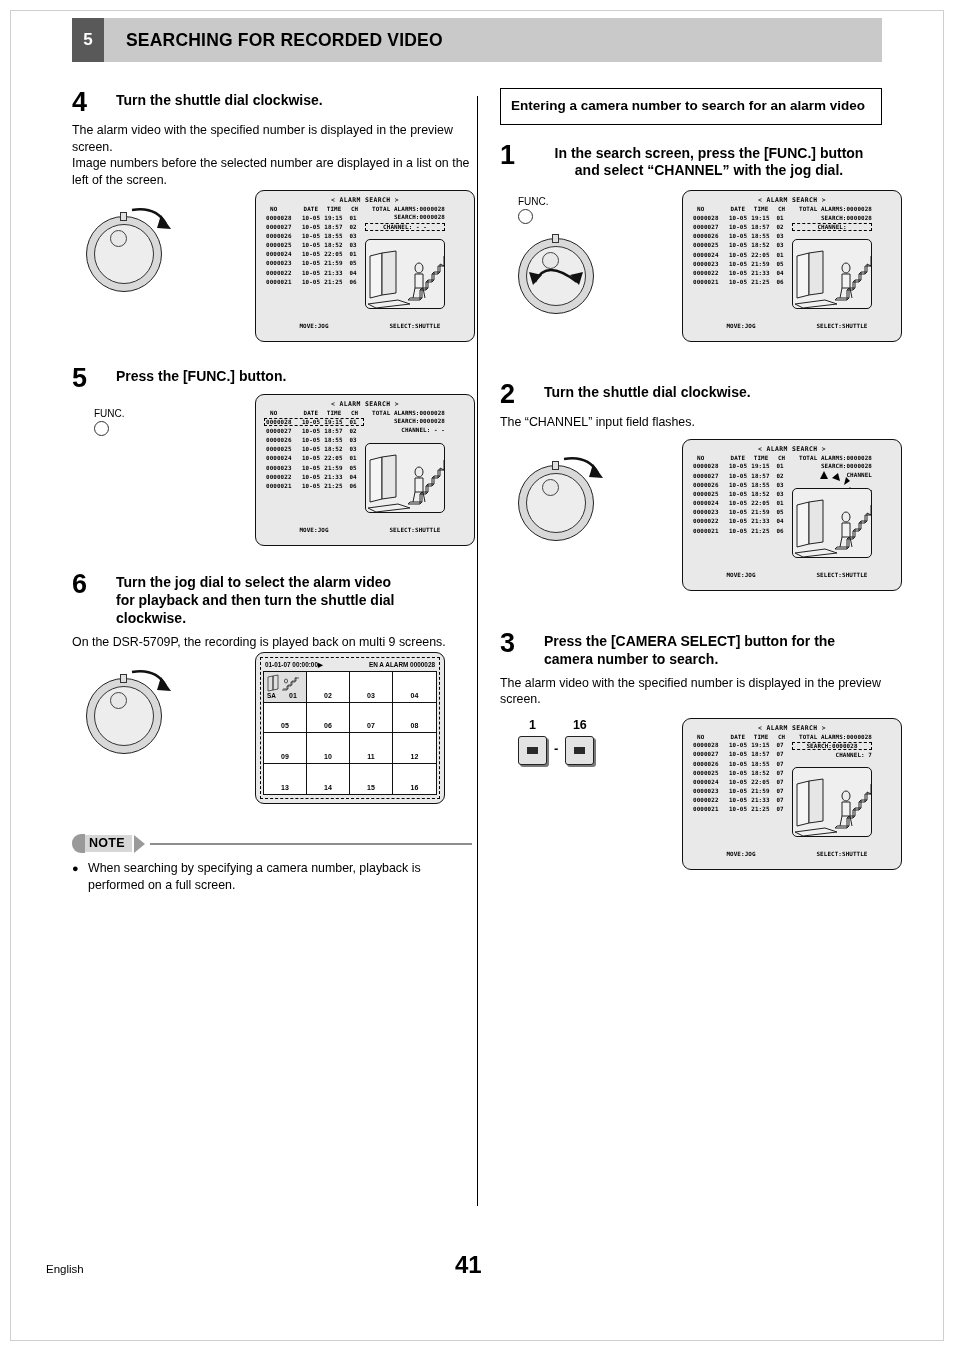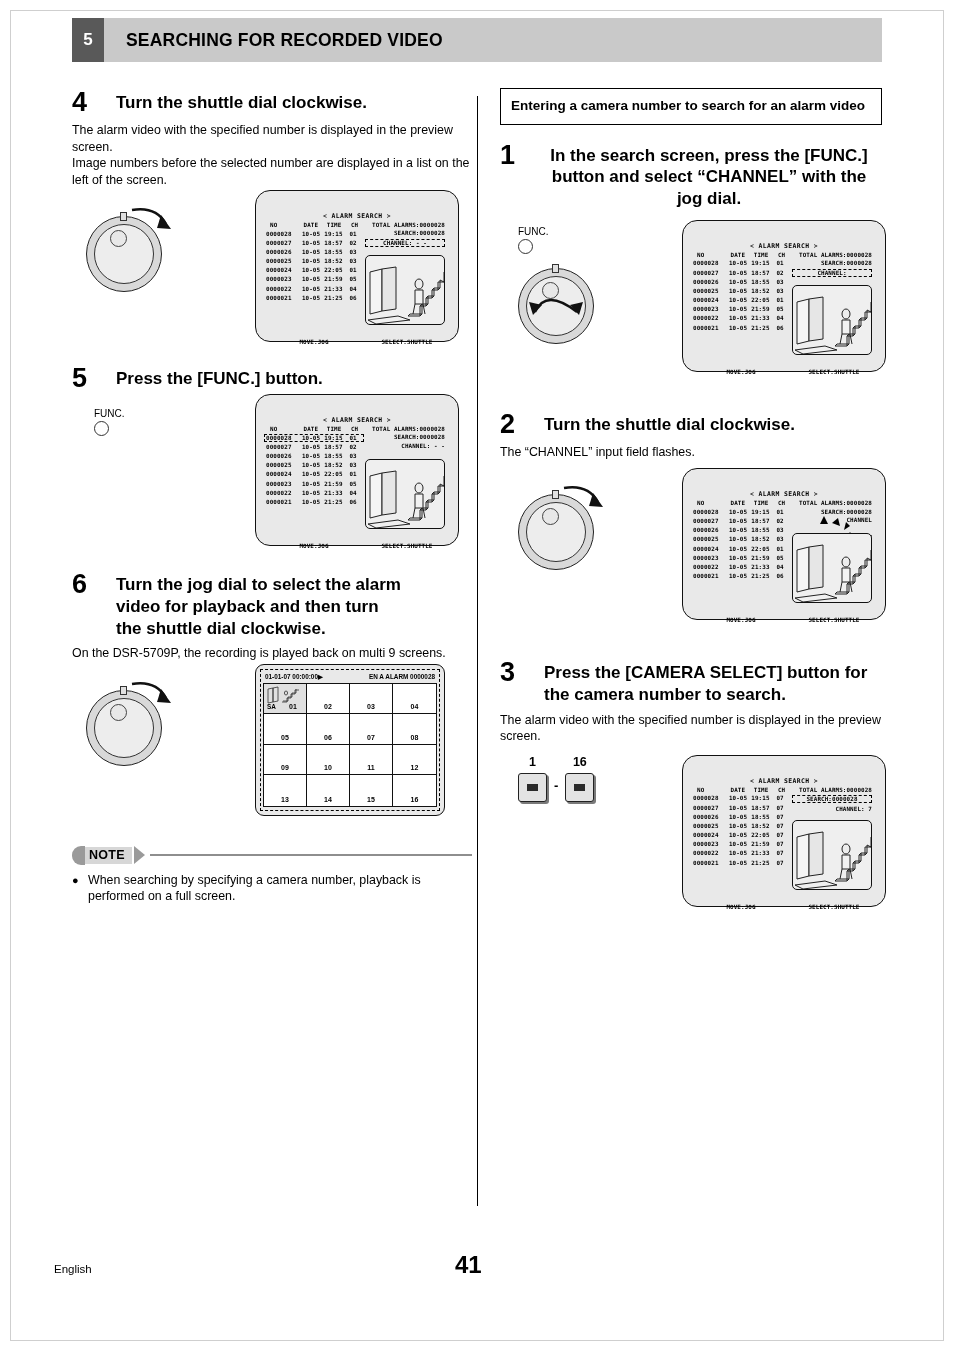--- a/index.html
+++ b/index.html
@@ -46,21 +46,21 @@
   }
 
   
   .step { position:relative; margin-bottom:2px; }
   .step-head { display:flex; align-items:flex-start; }
   .step-num {
     font-size:27px; font-weight:bold; line-height:1;
     width:44px; flex:none; padding-top:1px;
   }
   .step-title {
-    font-size:17px; font-weight:bold; line-height:1.28;
+    font-size:14px; font-weight:bold; line-height:1.28;
     padding-top:4px;
   }
   .step-body {
     font-size:12.4px; line-height:1.33;
     margin-top:6px;
   }
   .step-body p { margin:0; }
 
   
   .section-box {
@@ -102,25 +102,25 @@
   .dial-notch {
     position:absolute; left:34px; top:-4px; width:7px; height:9px;
     background:#e0e0e0; border:1.3px solid #333;
   }
   .dial-arrow-cw { position:absolute; left:44px; top:-12px; }
   .dial-arrows-2 { position:absolute; left:8px; top:18px; }
 
   
   .monitor {
     position:absolute;
-    width:204px; height:152px;
+    width:220px; height:152px;
     border:1.6px solid #111;
-    border-radius:15px;
+    border-radius:9px;
     background:#e9e9e9;
-    padding:17px 5px;
+    padding:1px 5px;
     font-family:"DejaVu Sans Mono","Liberation Mono",monospace;
   }
   .scr-title {
     text-align:center; font-size:6.4px; letter-spacing:.4px;
     margin-top:4px; margin-bottom:2px; font-weight:bold;
   }
   .scr-grid {
     position:relative; width:100%; height:124px;
   }
   .scr-list { position:absolute; left:3px; top:0; width:100px; }
@@ -226,21 +226,21 @@
     border-top:9px solid transparent;border-bottom:9px solid transparent;
     margin-left:2px;
   }
   .note-rule { flex:1; height:1.6px; background:#8e8e8e; margin-left:5px; }
   .note-item {
     display:flex; margin-top:7px; font-size:12.4px; line-height:1.33;
   }
   .note-bullet { width:16px; flex:none; font-size:11px; padding-top:1px; }
 
   
-  .foot-lang { position:absolute; left:54px; top:1263px; font-size:11.5px; }
+  .foot-lang { position:absolute; left:46px; top:1263px; font-size:11.5px; }
   .foot-page { position:absolute; left:455px; top:1251px; font-size:24px; font-weight:bold; }
 </style>
 </head>
 <body>
 
 <div class="page-frame"></div>
 
 <div class="chapter-header">
   <div class="chapter-num">5</div>
   <div class="chapter-title">SEARCHING FOR RECORDED VIDEO</div>

